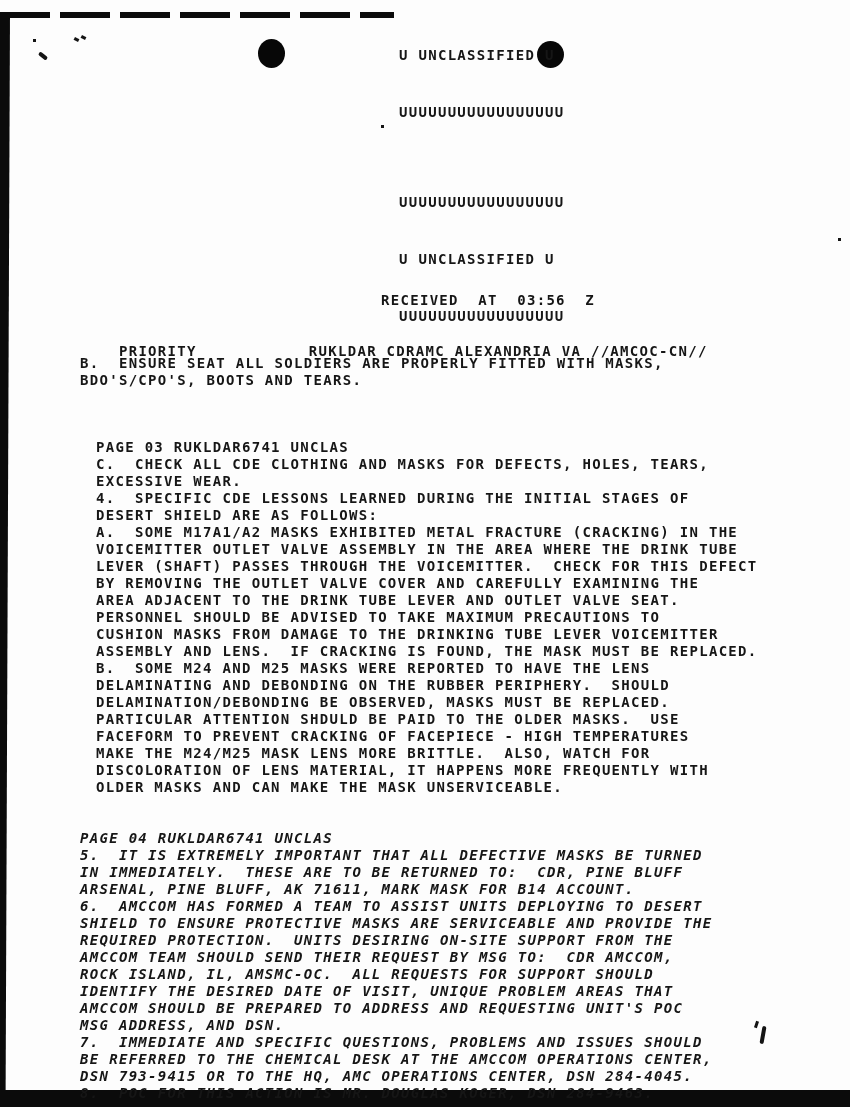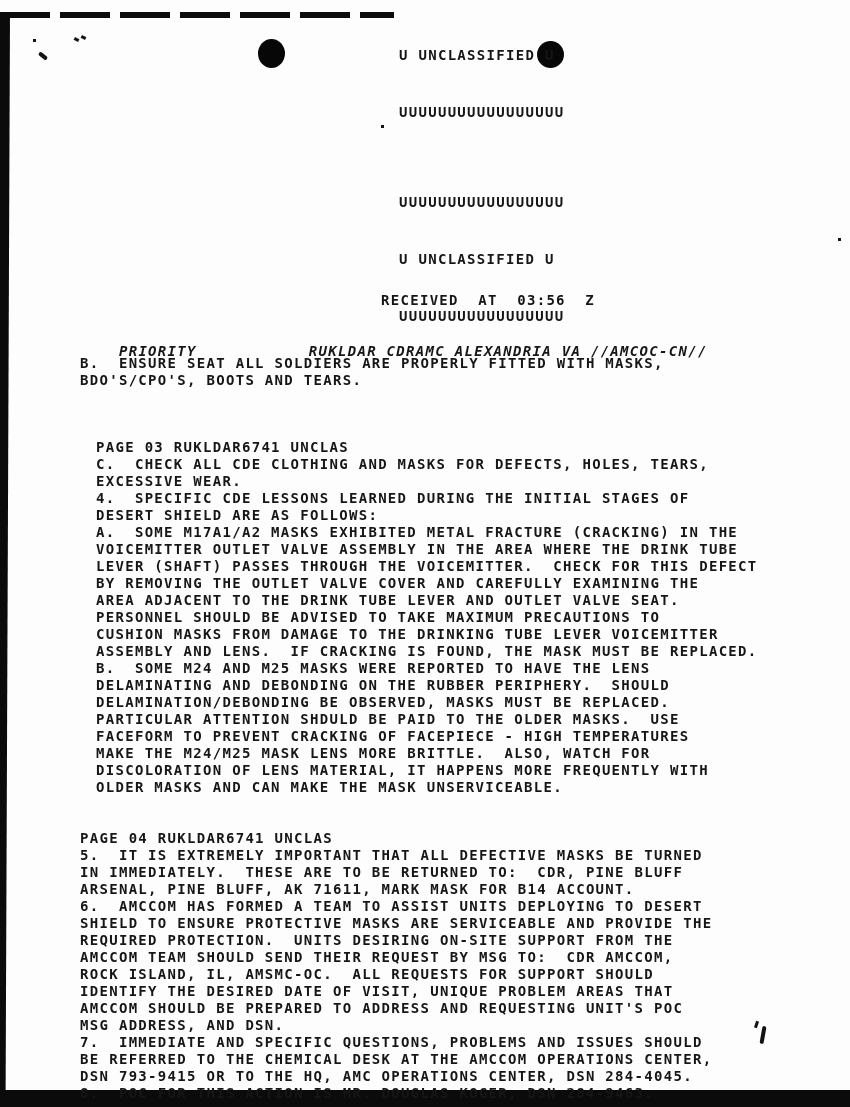--- a/index.html
+++ b/index.html
@@ -33,25 +33,25 @@
     position: absolute; left: 0; top: 1085px; width: 850px; height: 6px;
     background: repeating-linear-gradient(90deg, #0b0b0b 0 42px, transparent 42px 54px);
   }
   .hole { position: absolute; width: 27px; height: 29px; border-radius: 50%; background: #070707; }
   .hole-1 { left: 258px; top: 27px; }
   .hole-2 { left: 537px; top: 29px; height: 27px; }
 
   .class-top { left: 399px; top: -4px; }
   .class-mid { left: 399px; top: 143px; }
   .received { left: 381px; top: 280px; text-align: right; }
-  .priority-row { left: 80px; top: 314px; font-style: italic; }
+  .priority-row { left: 80px; top: 314px; }
   .routing { margin-left: 112px; }
   .para-b { left: 80px; top: 343px; }
   .page03 { left: 96px; top: 427px; }
-  .page04 { left: 80px; top: 818px; }
+  .page04 { left: 80px; top: 818px; font-style: italic; }
 
   .speck { position: absolute; background: #141414; }
   .speck-dot-a { left: 33px; top: 27px; width: 3px; height: 3px; }
   .speck-quote-1 { left: 74px; top: 26px; width: 5px; height: 3px; transform: rotate(28deg); }
   .speck-quote-2 { left: 81px; top: 24px; width: 5px; height: 3px; transform: rotate(28deg); }
   .speck-stroke { left: 38px; top: 42px; width: 10px; height: 4px; transform: rotate(38deg); border-radius: 2px; }
   .speck-dot-b { left: 381px; top: 113px; width: 3px; height: 3px; }
   .speck-dot-c { left: 838px; top: 226px; width: 3px; height: 3px; }
 
   .tick { position: absolute; left: 752px; top: 1008px; width: 22px; height: 28px; }

